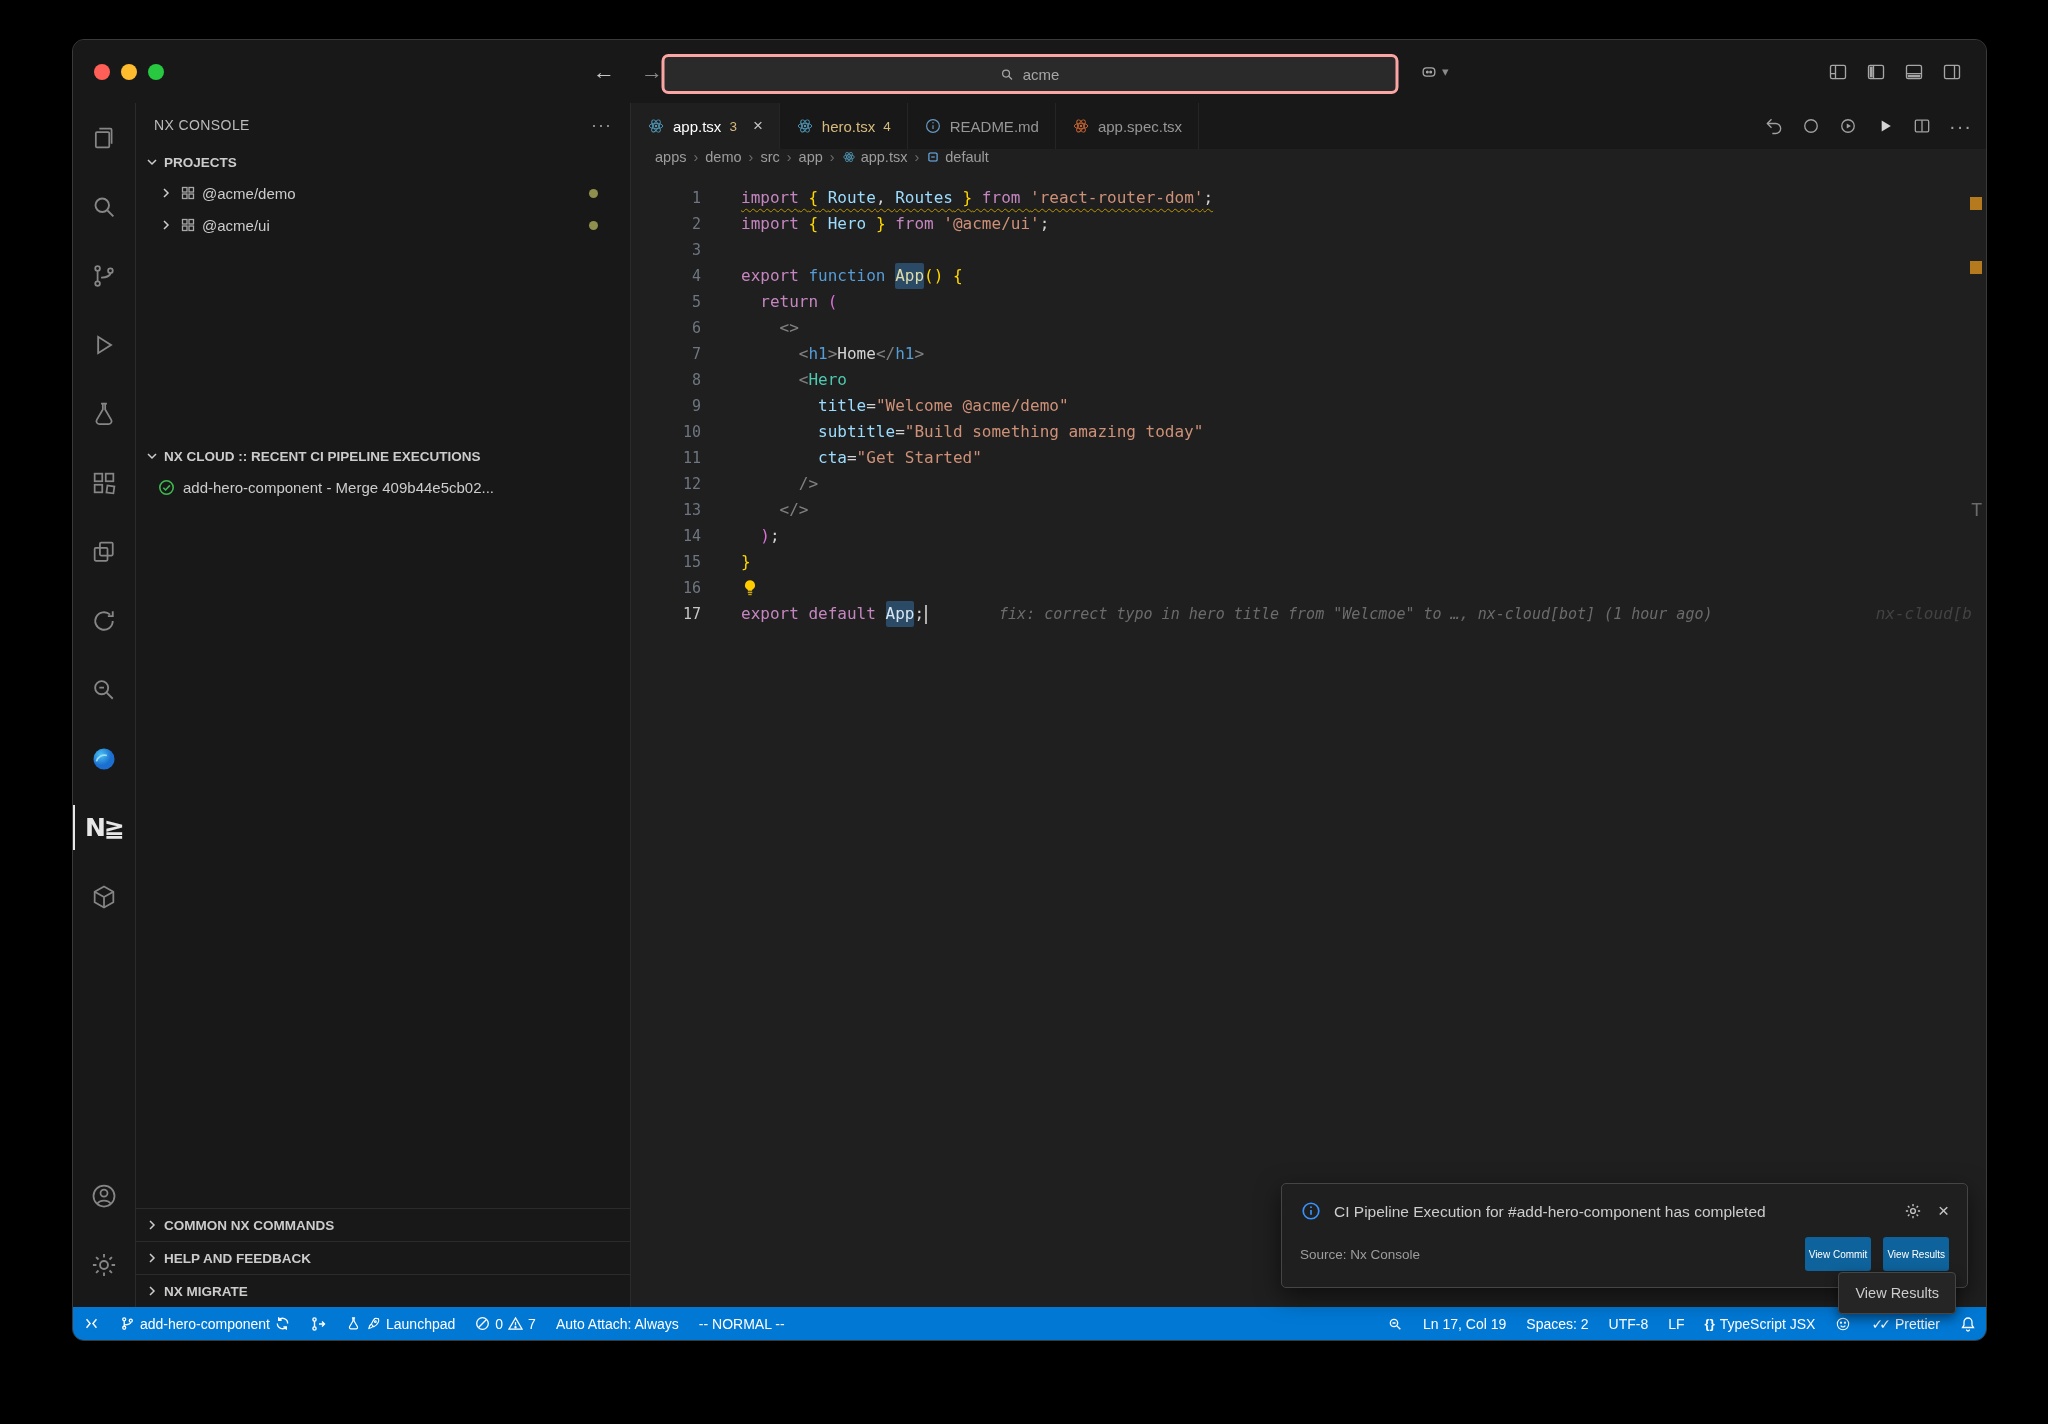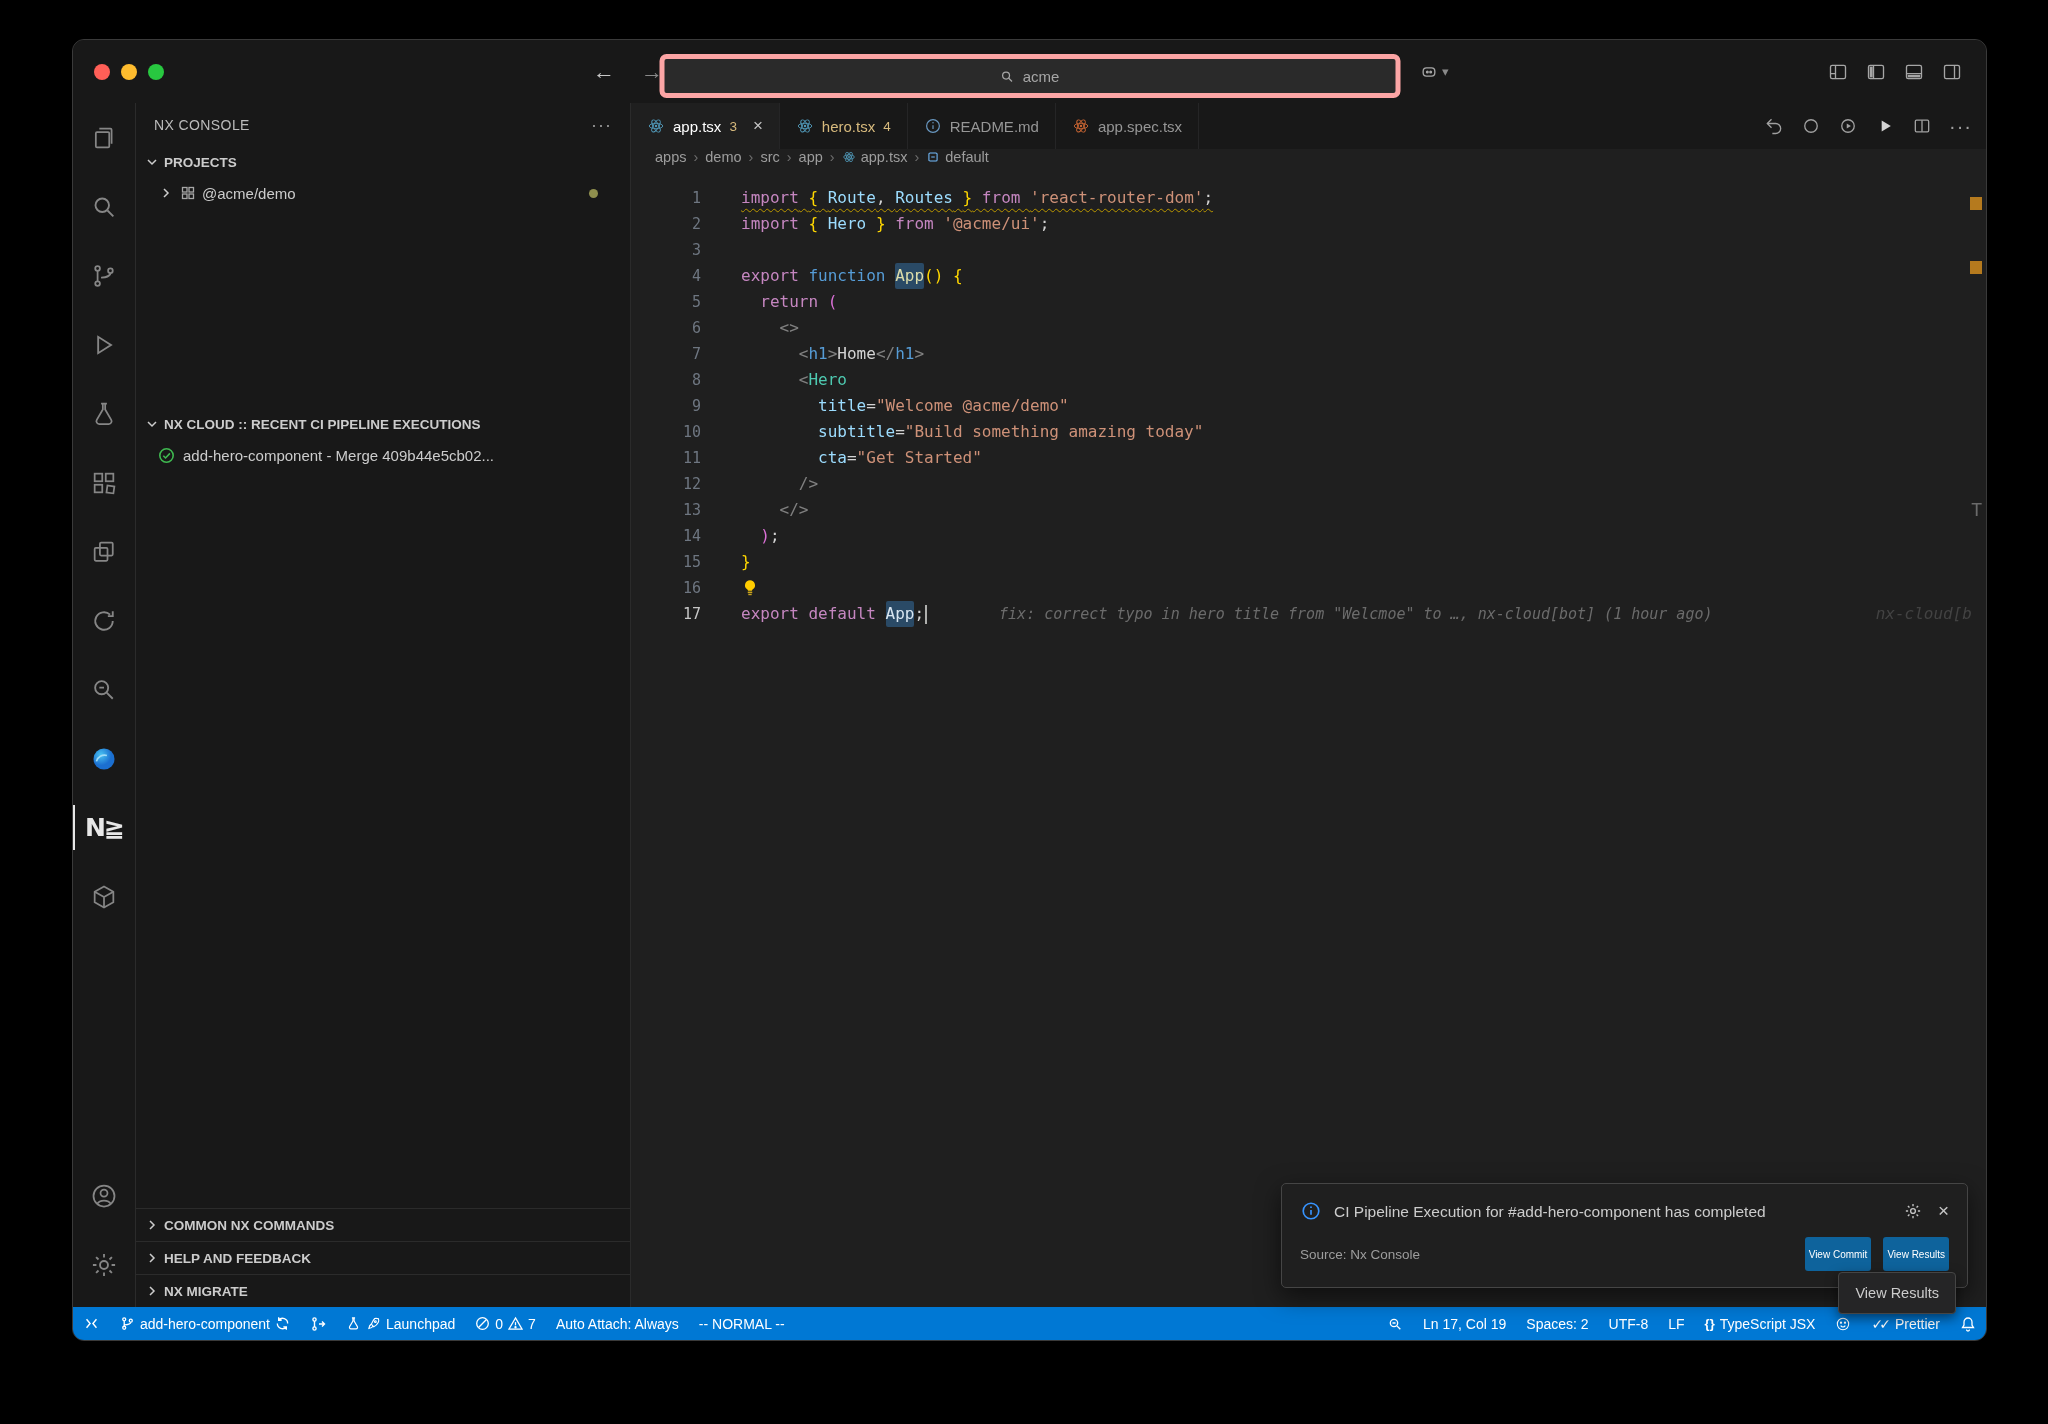--- a/index.html
+++ b/index.html
@@ -10,21 +10,21 @@
           border-radius:12px;overflow:hidden;border:1px solid #3a3a3a;
           box-shadow:0 24px 70px rgba(0,0,0,.7);display:flex;flex-direction:column;}
   
   .titlebar{height:63px;background:#181818;flex:0 0 auto;position:relative;display:flex;align-items:center;}
   .traffic{display:flex;gap:11px;padding-left:21px;}
   .tl{width:16px;height:16px;border-radius:50%;}
   .tl.red{background:#ff5f57}.tl.yellow{background:#febc2e}.tl.green{background:#28c840}
   .nav-arrows{position:absolute;left:520px;display:flex;gap:26px;font-size:22px;}
   .nav-arrows .back{color:#c8c8c8}.nav-arrows .fwd{color:#8a8a8a}
   .searchbox{position:absolute;left:50%;transform:translateX(-50%);width:731px;height:34px;top:14px;
-             background:#2a2a2a;border:5px solid #fca5a5;border-radius:7px;display:flex;align-items:center;
+             background:#2a2a2a;border:3px solid #fca5a5;border-radius:7px;display:flex;align-items:center;
              justify-content:center;gap:8px;color:#a6a6a6;font-size:15px;}
   .copilot{position:absolute;left:1346px;display:flex;align-items:center;gap:3px;color:#a6a6a6;}
   .copilot .chev{font-size:13px;color:#8a8a8a}
   .tb-right{position:absolute;right:24px;display:flex;gap:18px;color:#a6a6a6;}
   
   .main{flex:1;display:flex;min-height:0;}
   .activitybar{width:62px;background:#181818;border-right:1px solid #2b2b2b;display:flex;flex-direction:column;}
   .ab-item{height:69px;display:flex;align-items:center;justify-content:center;color:#868686;position:relative;}
   .ab-item.active{color:#e7e7e7;}
   .ab-item.active::before{content:"";position:absolute;left:0;top:12px;bottom:12px;width:2px;background:#e7e7e7;}
@@ -261,20 +261,33 @@
         <svg width="16" height="16" viewBox="0 0 16 16" fill="none" stroke="currentColor" stroke-width="1.5">
             <path d="M6 4l4 4-4 4"></path>
           </svg>
         <svg width="16" height="16" viewBox="0 0 16 16" fill="none" stroke="#a8a8a8" stroke-width="1.3">
             <rect x="2.5" y="2.5" width="4.5" height="4.5"></rect>
             <rect x="9" y="2.5" width="4.5" height="4.5"></rect>
             <rect x="2.5" y="9" width="4.5" height="4.5"></rect>
             <rect x="9" y="9" width="4.5" height="4.5"></rect>
           </svg>
         <span>@acme/demo</span>
+        <span class="dot"></span>
+      </div>
+      <div class="tree-item">
+        <svg width="16" height="16" viewBox="0 0 16 16" fill="none" stroke="currentColor" stroke-width="1.5">
+            <path d="M6 4l4 4-4 4"></path>
+          </svg>
+        <svg width="16" height="16" viewBox="0 0 16 16" fill="none" stroke="#a8a8a8" stroke-width="1.3">
+            <rect x="2.5" y="2.5" width="4.5" height="4.5"></rect>
+            <rect x="9" y="2.5" width="4.5" height="4.5"></rect>
+            <rect x="2.5" y="9" width="4.5" height="4.5"></rect>
+            <rect x="9" y="9" width="4.5" height="4.5"></rect>
+          </svg>
+        <span>@acme/ui</span>
         <span class="dot"></span>
       </div>
       <div class="sb-gap" style="height:200px"></div>
       <div class="sec-head">
         <svg width="16" height="16" viewBox="0 0 16 16" fill="none" stroke="currentColor" stroke-width="1.5">
             <path d="M4 6l4 4 4-4"></path>
           </svg>
         <span>NX CLOUD :: RECENT CI PIPELINE EXECUTIONS</span>
       </div>
       <div class="cloud-item">

